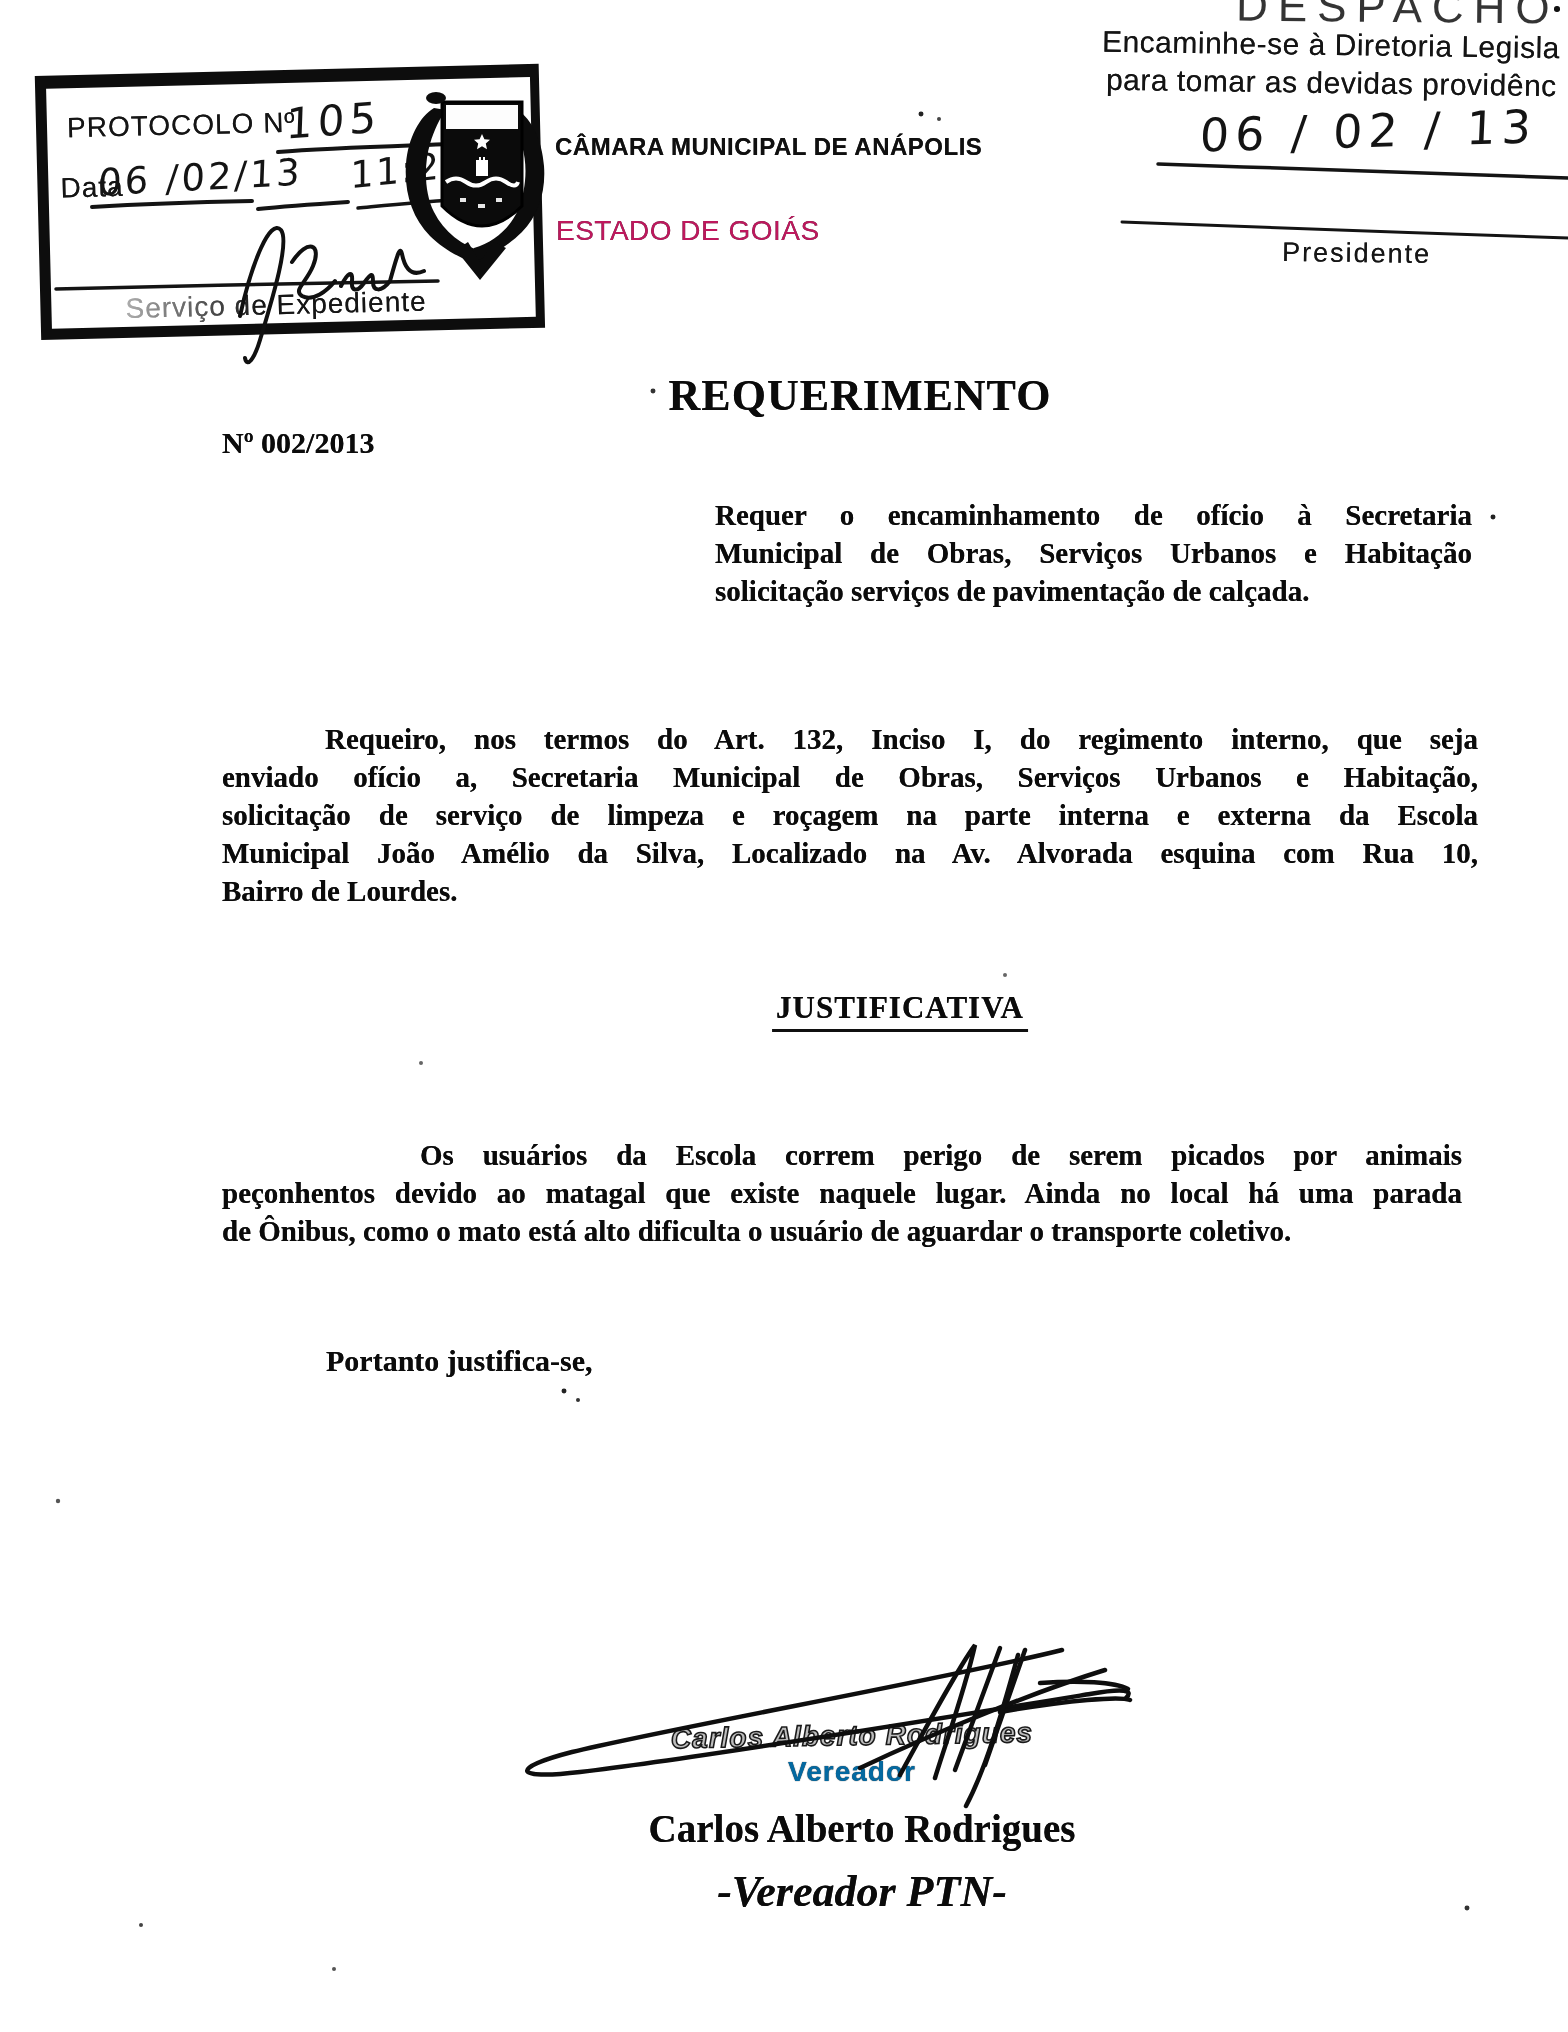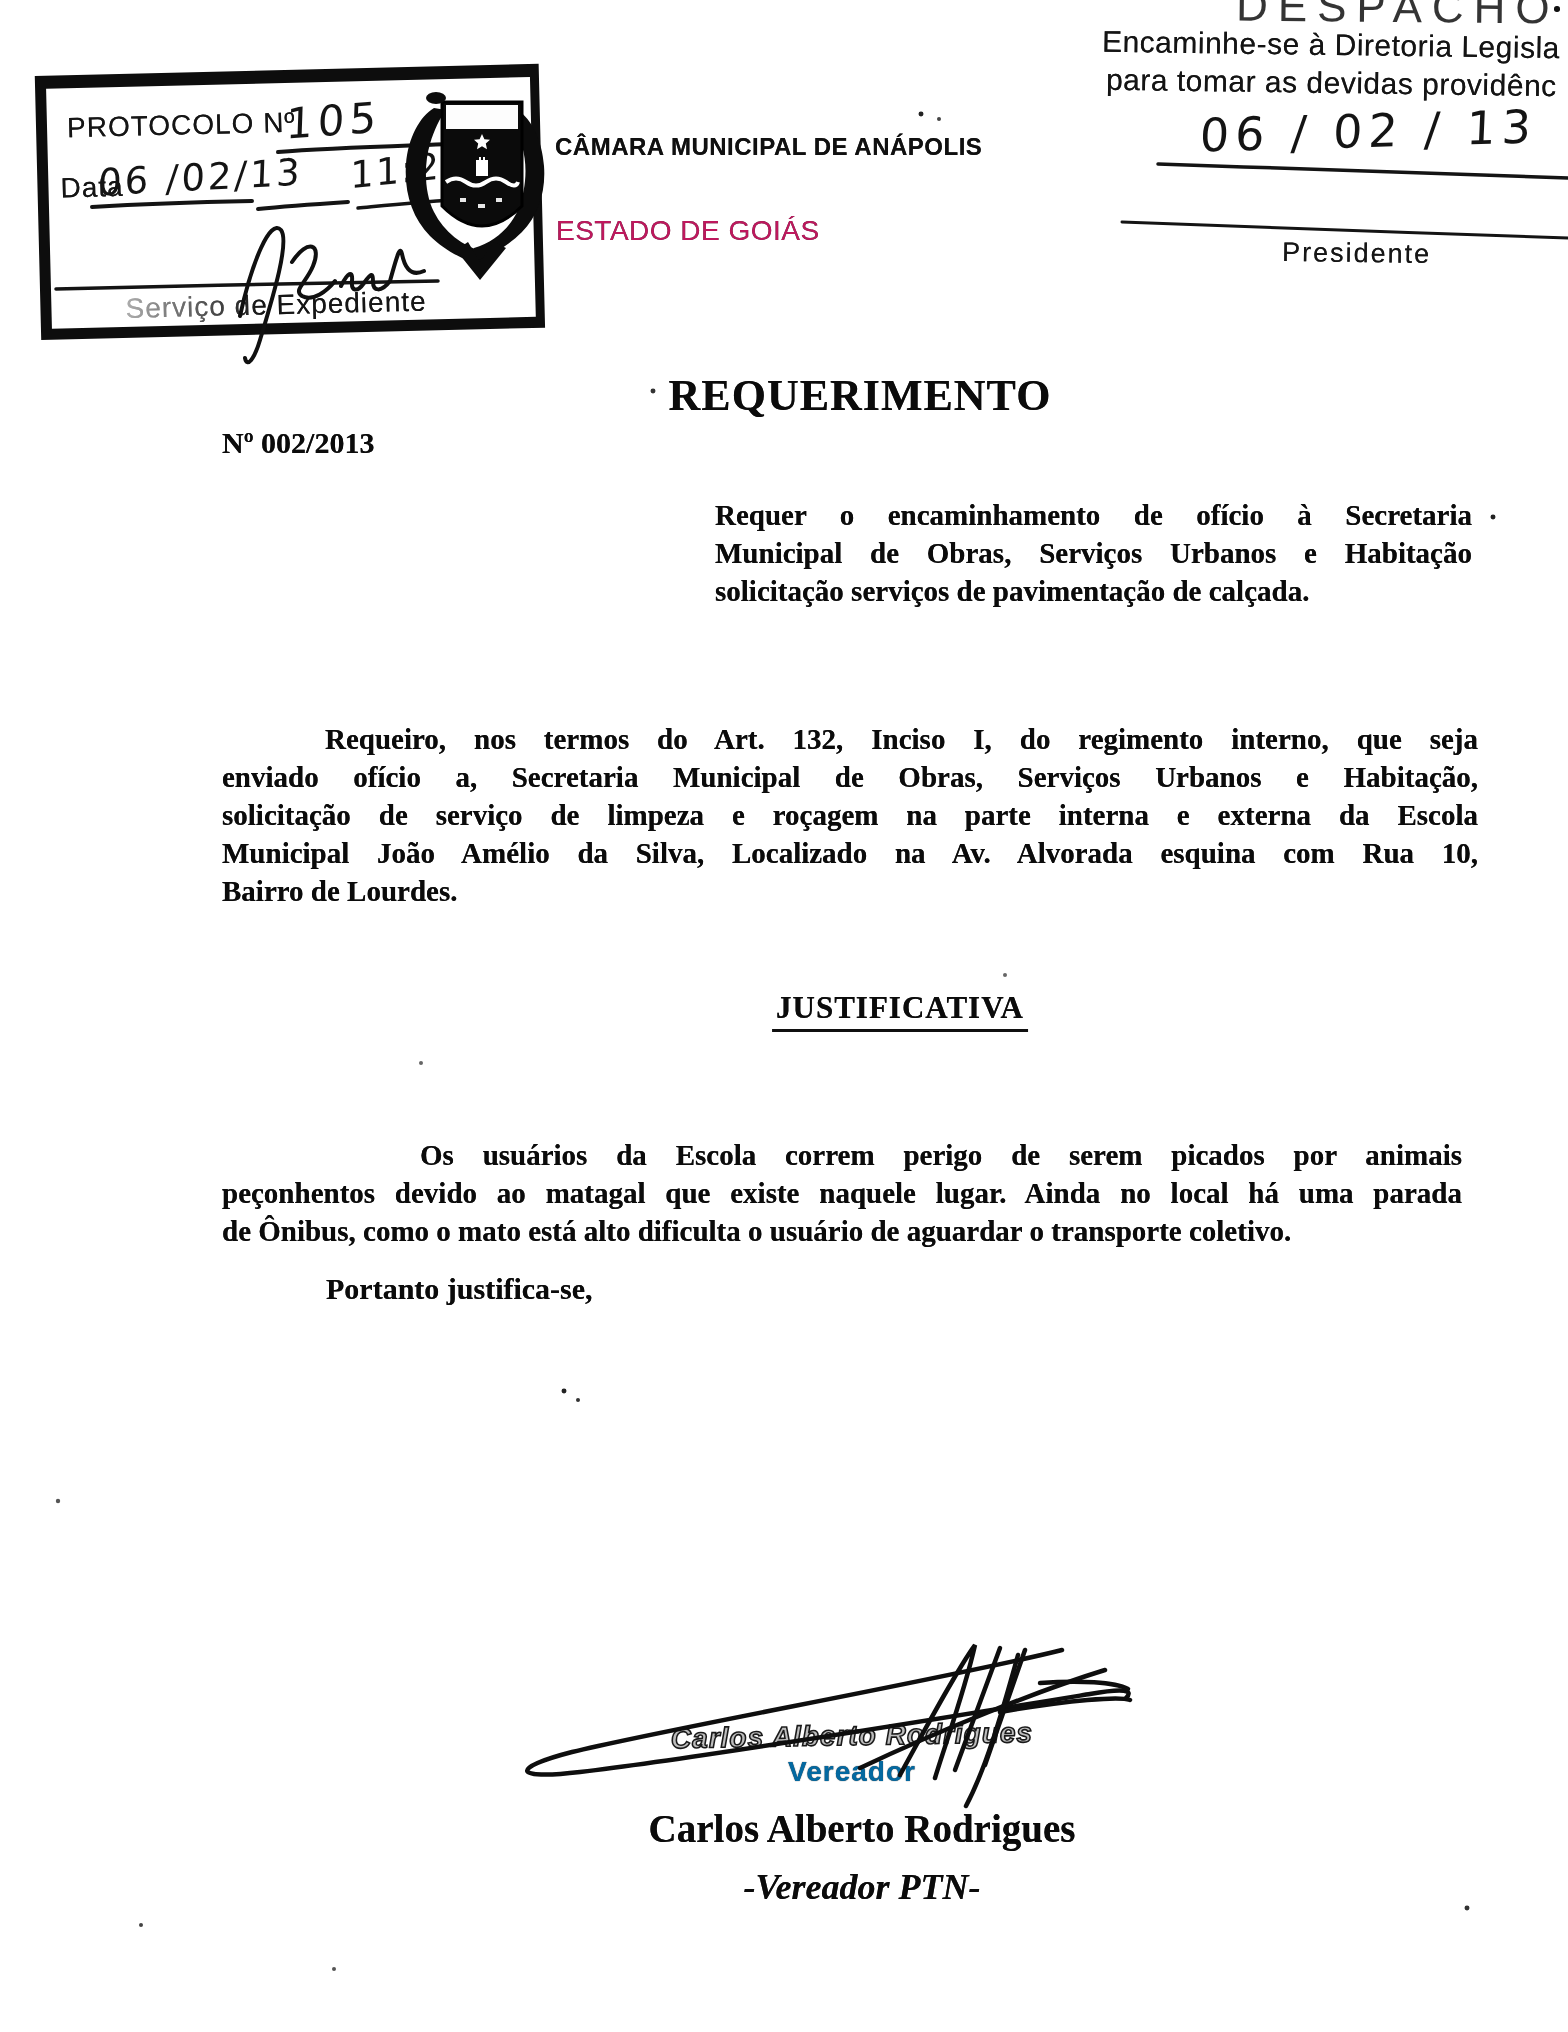--- a/index.html
+++ b/index.html
@@ -43,30 +43,30 @@
   .jline{display:block;height:38px;line-height:38px;text-align:justify;text-align-last:justify;white-space:normal;overflow:hidden;}
   .jline-last{text-align-last:left;}
   #summary-block{left:715px;top:496px;width:757px;}
   #salutation{left:326px;top:648px;font-size:30px;font-weight:700;white-space:nowrap;}
   #body-block{left:222px;top:720px;width:1256px;}
   #body-block .indent{padding-left:103px;}
   #just-title{left:860px;top:990px;transform:translateX(-50%);font-size:31px;font-weight:700;letter-spacing:1px;
               border-bottom:3px solid #101010;padding:0 4px 3px 4px;white-space:nowrap;margin-left:40px;}
   #just-block{left:222px;top:1136px;width:1240px;}
   #just-block .indent{padding-left:198px;}
-  #closing{left:326px;top:1272px;font-size:30px;font-weight:700;}
+  #closing{left:326px;top:1344px;font-size:30px;font-weight:700;}
   #dateline{left:618px;top:1524px;font-size:30px;font-weight:700;white-space:nowrap;}
 
   
   #stamped-name{left:852px;top:1720px;transform:translateX(-50%) rotate(-1deg);font-size:28px;font-weight:700;font-style:italic;
     letter-spacing:1px;color:rgba(35,35,35,.3);-webkit-text-stroke:1.6px #1a1a1a;white-space:nowrap;}
   #stamped-role{left:852px;top:1756px;transform:translateX(-50%);font-size:28px;font-weight:700;color:#0369a1;
     letter-spacing:1px;text-shadow:0 0 1px #222;}
   #typed-name{left:862px;top:1806px;transform:translateX(-50%);font-size:39px;font-weight:700;white-space:nowrap;}
-  #typed-role{left:862px;top:1866px;transform:translateX(-50%);font-size:36px;font-weight:700;font-style:italic;white-space:nowrap;}
+  #typed-role{left:862px;top:1866px;transform:translateX(-50%);font-size:44px;font-weight:700;font-style:italic;white-space:nowrap;}
 
   
   #overlay{left:0;top:0;pointer-events:none;}
 
   
   #specks{left:0;top:0;width:2px;height:2px;background:transparent;border-radius:50%;
     box-shadow:652px 390px 0 1.5px #333, 1492px 516px 0 1.5px #222, 563px 1390px 0 1.5px #222,
       577px 1399px 0 1px #333, 57px 1500px 0 1.2px #555, 140px 1924px 0 1px #444,
       1466px 1907px 0 1.5px #333, 333px 1968px 0 1px #555, 1004px 974px 0 1px #666,
       1556px 8px 0 2px #111, 920px 113px 0 1.5px #222, 938px 118px 0 1px #444, 420px 1062px 0 1px #666;}

